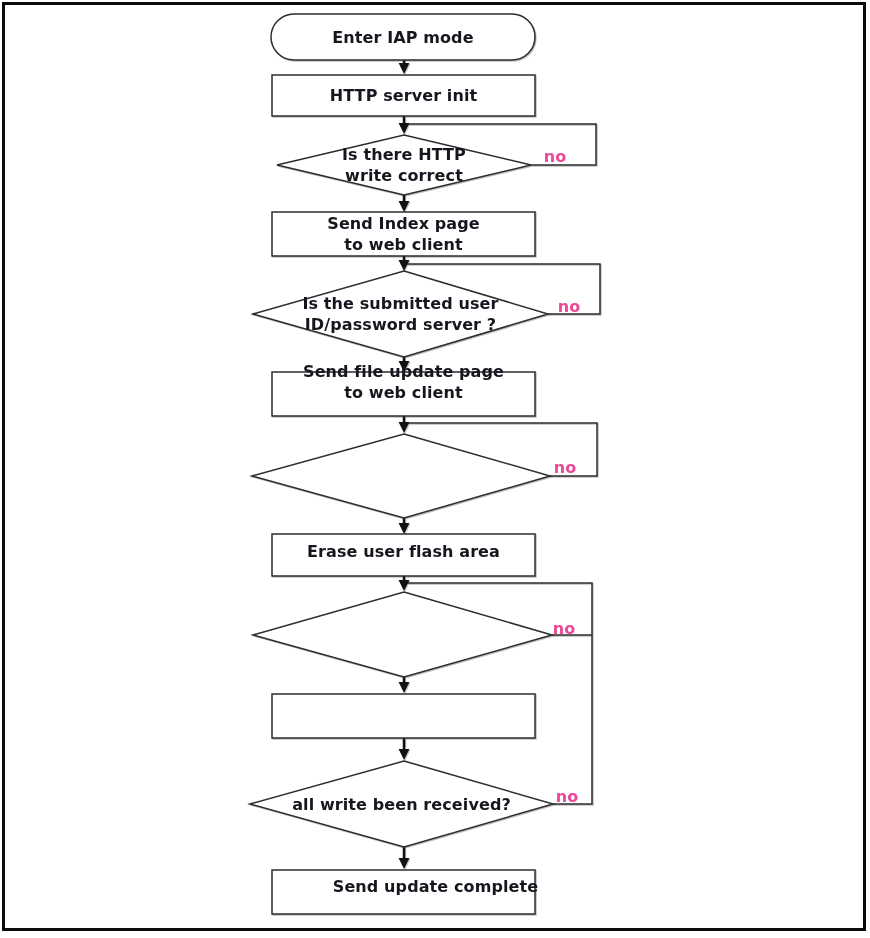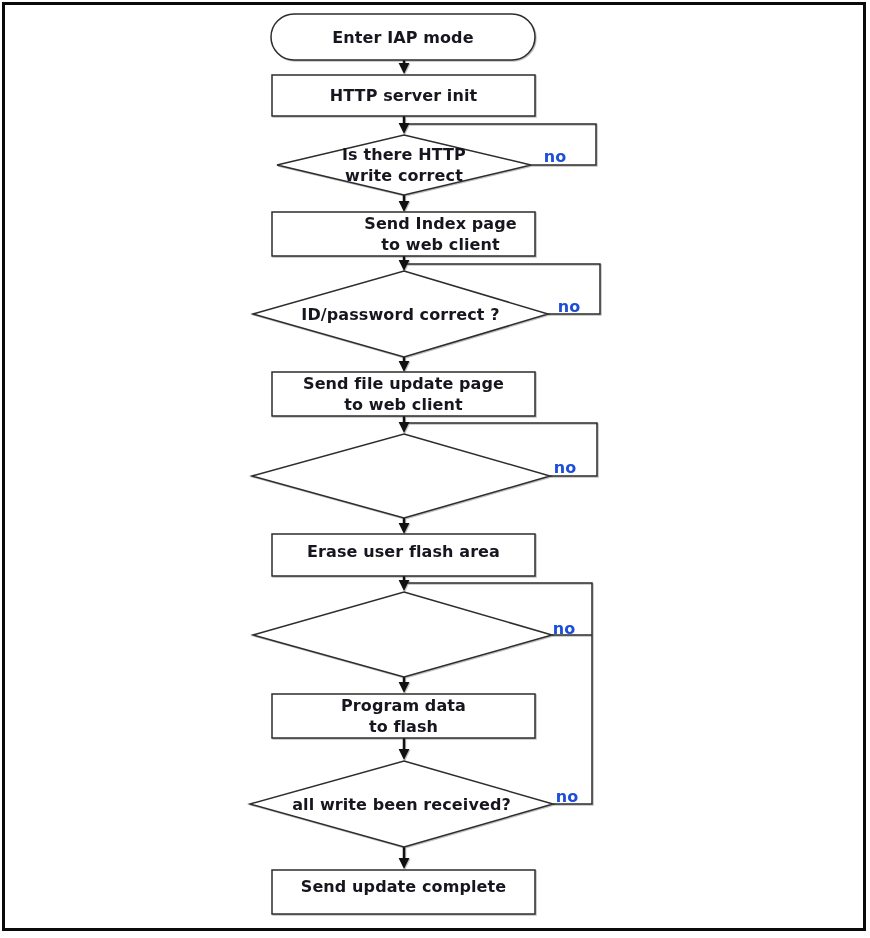--- a/index.html
+++ b/index.html
@@ -44,21 +44,21 @@
     pointer-events: none;
   }
   .no-label {
     position: absolute;
     width: 34px; height: 18px;
     display: flex;
     align-items: center;
     justify-content: center;
     font-size: 16px;
     font-weight: 600;
-    color: #1d4ed8;
+    color: #ec4899;
     pointer-events: none;
   }
 </style>
 </head>
 <body>
 
 <div id="page">
   <div id="frame"></div>
 
   <svg id="chart-svg" viewBox="0 0 870 938">
@@ -113,50 +113,47 @@
 
   <div class="node-label" style="left:272px;top:75px;width:263px;height:41px;">
     <span>HTTP server init</span>
   </div>
 
   <div class="node-label" style="left:277px;top:135px;width:254px;height:60px;">
     <span>Is there HTTP</span>
     <span>write correct</span>
   </div>
 
-  <div class="node-label" style="left:272px;top:212px;width:263px;height:44px;padding-left:37px;">
+  <div class="node-label" style="left:272px;top:212px;width:263px;height:44px;">
     <span>Send Index page</span>
     <span>to web client</span>
   </div>
 
   <div class="node-label" style="left:253px;top:271px;width:295px;height:86px;">
-    <span>ID/password correct ?</span>
+    <span>Is the submitted user</span>
+    <span>ID/password server ?</span>
   </div>
 
-  <div class="node-label" style="left:272px;top:372px;width:263px;height:44px;">
+  <div class="node-label" style="left:272px;top:360px;width:263px;height:44px;">
     <span>Send file update page</span>
     <span>to web client</span>
   </div>
 
 
   <div class="node-label" style="left:272px;top:534px;width:263px;height:34px;">
     <span>Erase user flash area</span>
   </div>
 
 
-  <div class="node-label" style="left:272px;top:694px;width:263px;height:44px;">
-    <span>Program data</span>
-    <span>to flash</span>
-  </div>
 
   <div class="node-label" style="left:250px;top:761px;width:303px;height:86px;">
     <span>all write been received?</span>
   </div>
 
-  <div class="node-label" style="left:272px;top:870px;width:263px;height:32px;">
+  <div class="node-label" style="left:272px;top:870px;width:263px;height:32px;padding-left:32px;">
     <span>Send update complete</span>
   </div>
 
   <div class="no-label" style="left:538px;top:147px;">no</div>
   <div class="no-label" style="left:552px;top:297px;">no</div>
   <div class="no-label" style="left:548px;top:458px;">no</div>
   <div class="no-label" style="left:547px;top:619px;">no</div>
   <div class="no-label" style="left:550px;top:787px;">no</div>
 </div>
 

